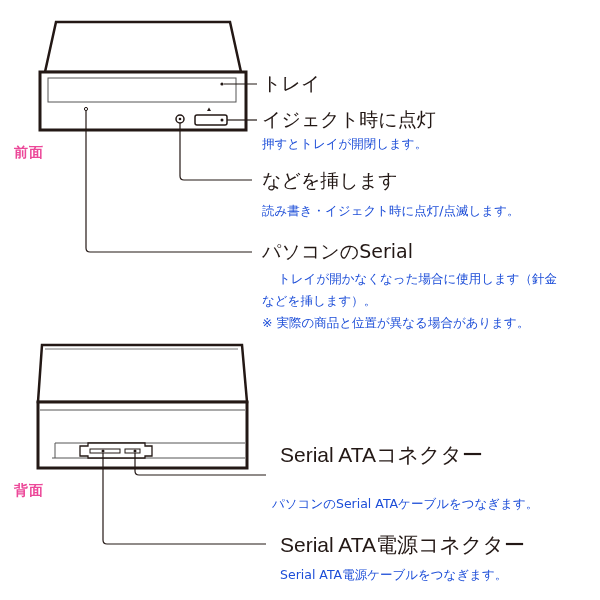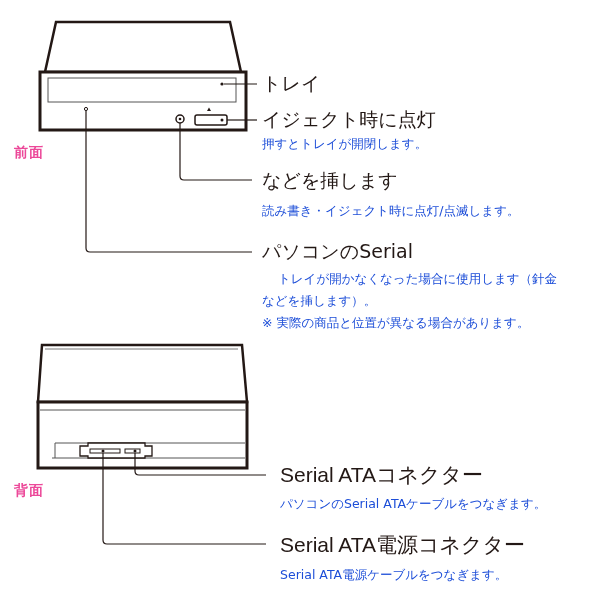--- a/index.html
+++ b/index.html
@@ -75,17 +75,17 @@
 <div class="desc" style="left:262px; top:133px;">押すとトレイが開閉します。</div>
 
 <div class="title" style="left:262px; top:168px;">などを挿します</div>
 <div class="desc" style="left:262px; top:200px;">読み書き・イジェクト時に点灯/点滅します。</div>
 
 <div class="title" style="left:262px; top:239px;">パソコンのSerial</div>
 <div class="desc" style="left:278px; top:268px;">トレイが開かなくなった場合に使用します（針金</div>
 <div class="desc" style="left:262px; top:290px;">などを挿します）。</div>
 <div class="desc" style="left:262px; top:312px;">※ 実際の商品と位置が異なる場合があります。</div>
 
-<div class="title en" style="left:280px; top:461px;">Serial ATAコネクター</div>
-<div class="desc" style="left:280px; top:493px;">パソコンのSerial ATAケーブルをつなぎます。</div>
+<div class="title en" style="left:280px; top:441px;">Serial ATAコネクター</div>
+<div class="desc" style="left:272px; top:493px;">パソコンのSerial ATAケーブルをつなぎます。</div>
 
 <div class="title en" style="left:280px; top:531px;">Serial ATA電源コネクター</div>
 <div class="desc" style="left:280px; top:564px;">Serial ATA電源ケーブルをつなぎます。</div>
 
 </body></html>

